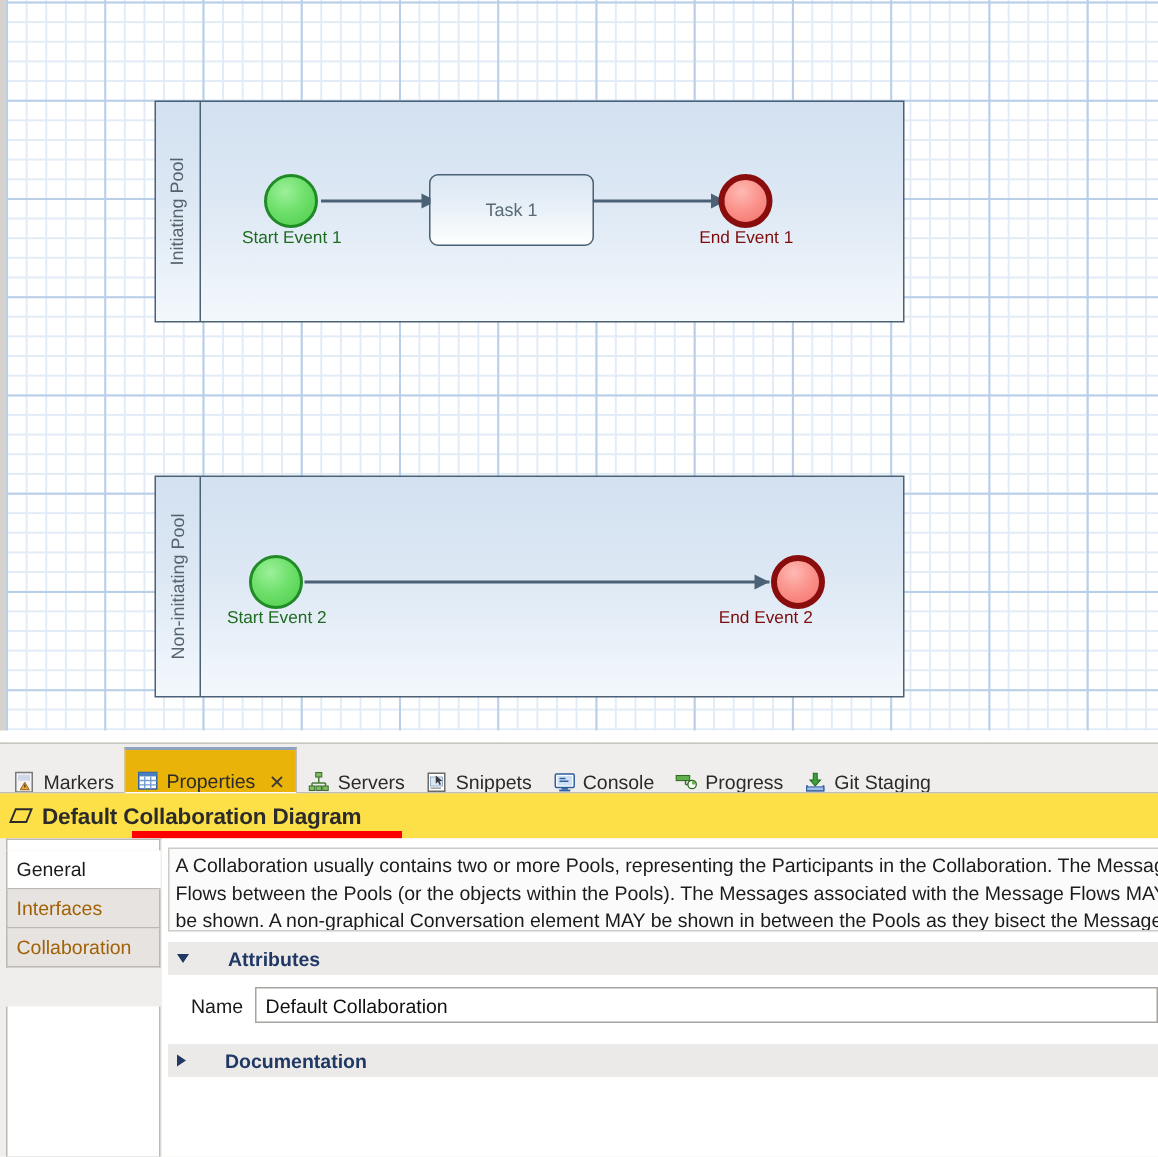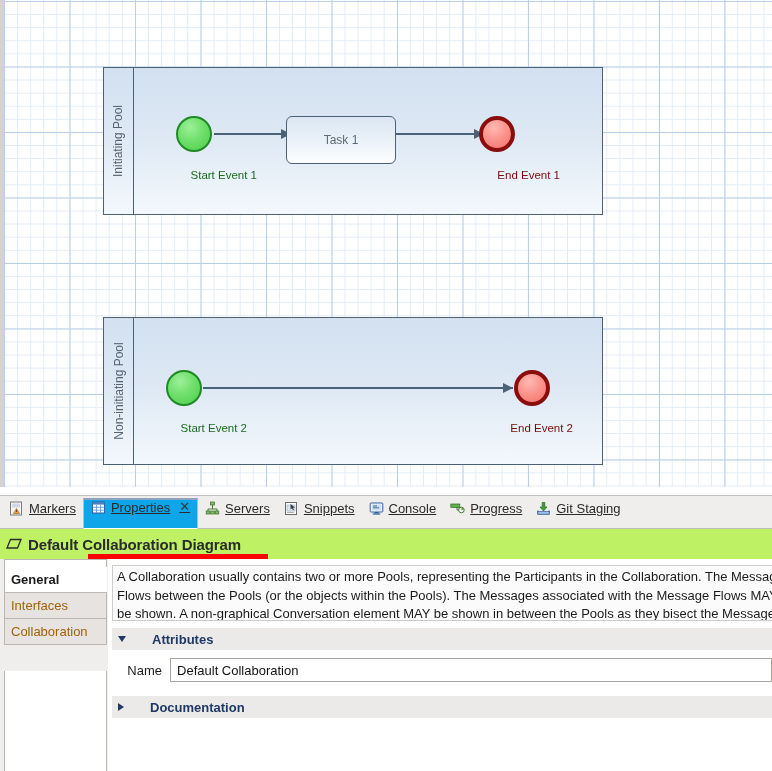--- a/index.html
+++ b/index.html
@@ -91,22 +91,21 @@
   }
   .event.end {
     border: 4px solid #8a0d0d;
     background: radial-gradient(circle at 40% 28%, #ffb9b4 0%, #fa958d 45%, #f4706a 100%);
   }
   .ev-label {
     position: absolute;
     white-space: nowrap;
     font-size: 11.5px;
     font-family: "Liberation Sans", sans-serif;
-    text-align: right;
-    margin-top: 16px;
+    text-align: center;
   }
   .ev-label.start-lab { color: #1d6b20; }
   .ev-label.end-lab   { color: #7d0b0b; }
 
   
   .task {
     position: absolute;
     border: 1px solid #4a6176;
     border-radius: 6px;
     background: linear-gradient(to bottom, #dce7f3 0%, #e9f1f8 50%, #fdfefe 100%);
@@ -157,33 +156,32 @@
   #tabbar::after {
     content: "";
     position: absolute;
     left: 0; bottom: 0;
     width: 100%;
     height: 1px;
     background: #c0bcb8;
   }
   .tab {
     display: flex;
-    align-items: flex-start;
+    align-items: flex-end;
     gap: 5px;
     height: 28px;
     padding: 0 7px;
     font-size: 13px;
     color: #2a2a2a;
     position: relative;
     box-sizing: border-box;
     white-space: nowrap;
-    text-decoration: underline;
   }
   .tab.active {
-    background: #0ea5e9;
+    background: #eab308;
     border: 1px solid #c0bcb8;
     border-bottom: 1px solid #ffffff;
     border-top: 2px solid #8ea3c0;
     z-index: 2;
     height: 31px;
   }
   .tab-icon {
     width: 15px; height: 15px;
     display: inline-block;
     position: relative;
@@ -193,21 +191,21 @@
     font-size: 13px;
     color: #3a3a3a;
     margin-left: 4px;
     line-height: 1;
   }
 
   
   #title-row {
     position: relative;
     height: 30px;
-    background: #bef264;
+    background: #fde047;
     display: flex;
     align-items: center;
     padding-left: 6px;
     box-sizing: border-box;
   }
   #title-text {
     font-size: 15px;
     font-weight: bold;
     color: #2b2b2b;
     margin-left: 7px;
@@ -251,21 +249,21 @@
     color: #a16207;
     background: #e6e3e0;
     border: 1px solid #bcb8b4;
     border-top: none;
     box-sizing: border-box;
     white-space: nowrap;
   }
   .side-tab.selected {
     background: #ffffff;
     color: #1a1a1a;
-    font-weight: bold;
+    font-weight: normal;
     border-right: none;
   }
   #side-tabs-fill {
     position: absolute;
     left: 0; top: 112px;
     width: 103px;
     height: 101px;
     background: #ffffff;
     border-left: 1px solid #bcb8b4;
     border-right: 1px solid #bcb8b4;

